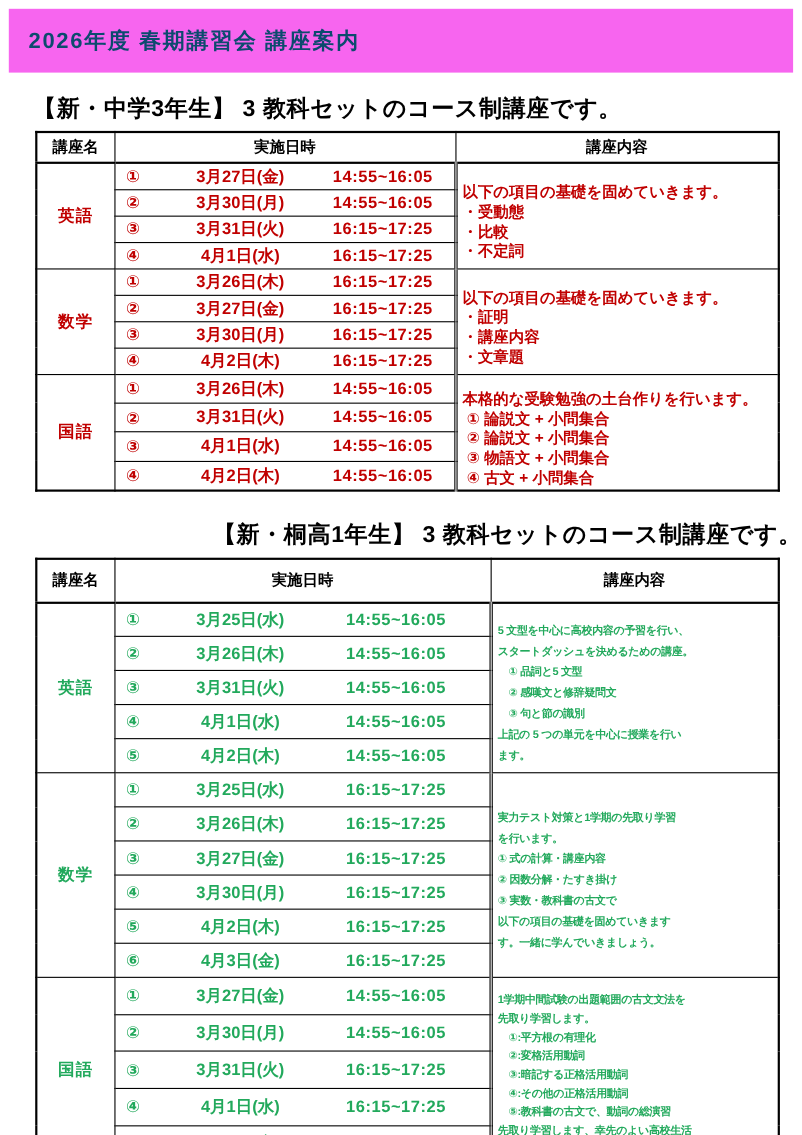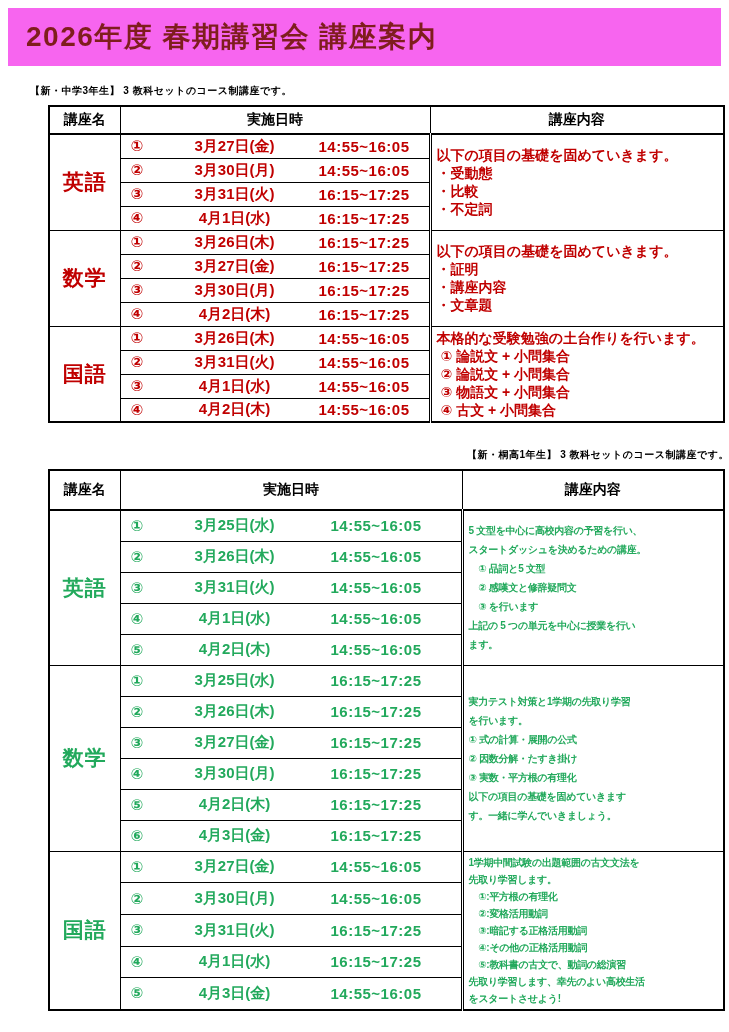--- a/index.html
+++ b/index.html
@@ -7,57 +7,57 @@
   body {
     width:729px; height:1032px; position:relative; overflow:hidden;
     font-family:"Liberation Sans","DejaVu Sans",sans-serif;
     font-weight:bold; color:#000;
   }
   
   .banner {
     margin:8px 8px 0 8px; height:58px; background:#f765ef;
     display:flex; align-items:center; padding-left:18px;
   }
-  .banner-title { color:#7f1d1d; font-size:28px; letter-spacing:1.5px; }
+  .banner-title { color:#0c4a6e; font-size:20px; letter-spacing:1.5px; }
 
   
-  .section-heading { margin:18px 0 7px 30px; font-size:10px; letter-spacing:0.5px; }
+  .section-heading { margin:18px 0 7px 30px; font-size:21px; letter-spacing:0.5px; }
   .section-heading.second { margin-top:25px;text-align:right; }
 
   
   table.ctable {
     border-collapse:collapse; table-layout:fixed;
-    margin-left:48px; width:675px; border:2px solid #000;
+    margin-left:32px; width:675px; border:2px solid #000;
   }
   .ctable th, .ctable td { border:1px solid #000; }
   .ctable th {
     font-size:14px; text-align:center; vertical-align:middle;
     border-bottom:2px solid #000; color:#000;
   }
   .t1 th { height:28px; }
   .t2 th { height:40px; }
   col.c-subj { width:71px; }
   .t1 col.c-sched { width:310px; }
   .t1 col.c-cont  { width:294px; }
   .t2 col.c-sched { width:342px; }
   .t2 col.c-cont  { width:262px; }
 
-  td.subject { text-align:center; vertical-align:middle; font-size:21px; letter-spacing:1px; }
+  td.subject { text-align:center; vertical-align:middle; font-size:15px; letter-spacing:1px; }
   .t1 td.sess { height:24px; }
   .t2 td.sess { height:31px; }
   td.sess { vertical-align:middle; padding:0; }
   .srow { display:flex; align-items:center; font-size:15px; }
   .sno   { margin-left:10px; width:34px; }
   .sdate { width:140px; text-align:center; }
   .t1 .stime { margin-left:14px; letter-spacing:0.5px; }
   .t2 .stime { margin-left:26px; letter-spacing:0.5px; }
 
   td.content {
     border-left:3px double #000; vertical-align:middle;
-    padding:2px 3px 2px 5px; overflow:hidden;
+    padding:12px 3px 2px 5px; overflow:hidden;
   }
   .cl { font-size:14px; line-height:18px; white-space:pre-wrap; }
   .t2 .cl { font-size:10px; line-height:19px; letter-spacing:-0.3px; }
   .t2 td.content.tight .cl { line-height:17px; }
 
   .red   { color:#c00000; }
   .green { color:#22a95c; }
 </style>
 </head>
 <body>
@@ -238,21 +238,21 @@
       <span class="sno">①</span>
       <span class="sdate">3月25日(水)</span>
       <span class="stime">14:55~16:05</span>
     </div>
         </td>
     <td class="content green" rowspan="5">
       <div class="cl">5 文型を中心に高校内容の予習を行い、</div>
       <div class="cl">スタートダッシュを決めるための講座。</div>
       <div class="cl">　① 品詞と5 文型</div>
       <div class="cl">　② 感嘆文と修辞疑問文</div>
-      <div class="cl">　③ を行います</div>
+      <div class="cl">　③ 句と節の識別</div>
       <div class="cl">上記の 5 つの単元を中心に授業を行い</div>
       <div class="cl">ます。</div>
     </td>
   </tr>
   <tr>
         <td class="sess">
           <div class="srow green">
       <span class="sno">②</span>
       <span class="sdate">3月26日(木)</span>
       <span class="stime">14:55~16:05</span>
@@ -292,23 +292,23 @@
     <td class="sess">
           <div class="srow green">
       <span class="sno">①</span>
       <span class="sdate">3月25日(水)</span>
       <span class="stime">16:15~17:25</span>
     </div>
         </td>
     <td class="content green" rowspan="6">
       <div class="cl">実力テスト対策と1学期の先取り学習</div>
       <div class="cl">を行います。</div>
-      <div class="cl">① 式の計算・展開の公式</div>
+      <div class="cl">① 式の計算・講座内容</div>
       <div class="cl">② 因数分解・たすき掛け</div>
-      <div class="cl">③ 実数・平方根の有理化</div>
+      <div class="cl">③ 実数・教科書の古文で</div>
       <div class="cl">以下の項目の基礎を固めていきます</div>
       <div class="cl">す。一緒に学んでいきましょう。</div>
     </td>
   </tr>
   <tr>
         <td class="sess">
           <div class="srow green">
       <span class="sno">②</span>
       <span class="sdate">3月26日(木)</span>
       <span class="stime">16:15~17:25</span>

